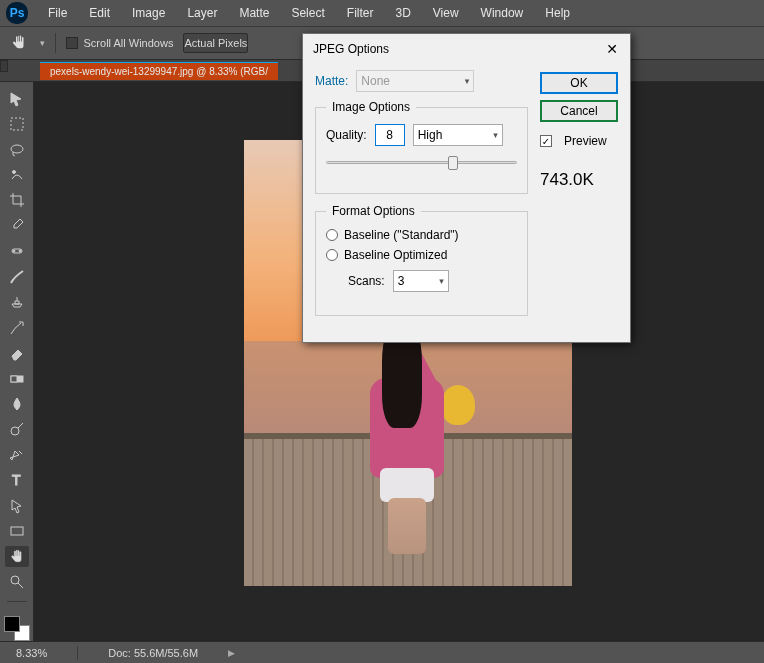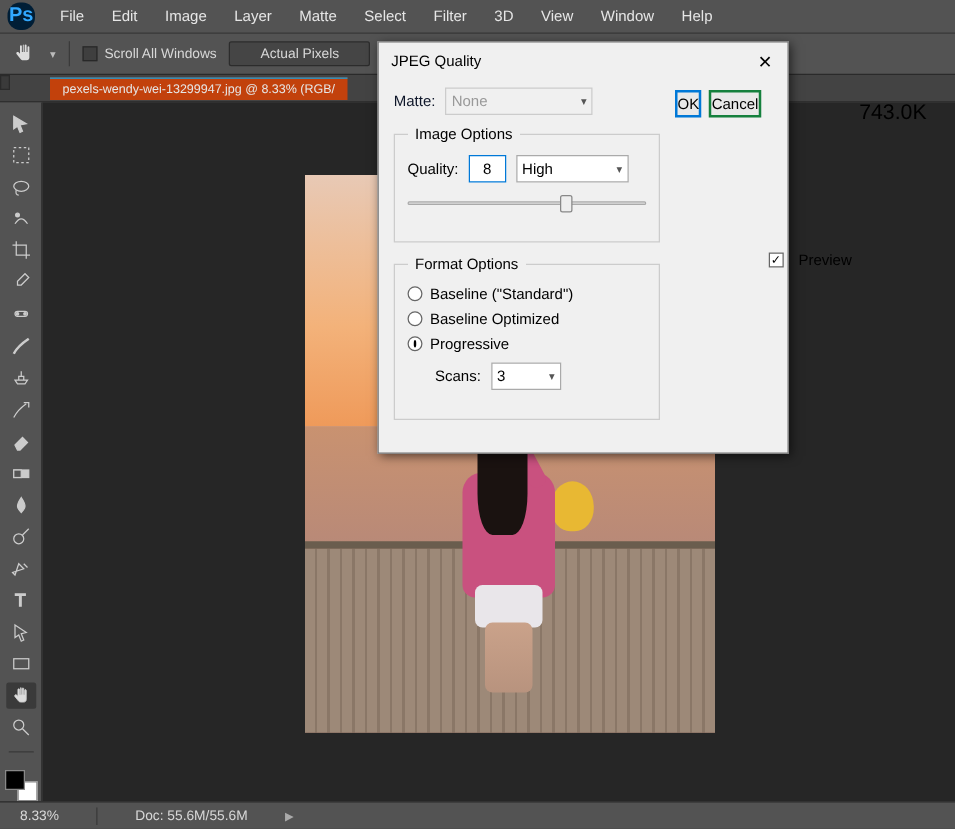--- a/index.html
+++ b/index.html
@@ -1,29 +1,29 @@
 <!DOCTYPE html>
 <html><head>
 <meta charset="utf-8">
 <style>
   * { box-sizing: border-box; margin: 0; padding: 0; font-family: "Segoe UI", Tahoma, sans-serif; }
   body { width: 764px; height: 663px; background: #535353; overflow: hidden; position: relative; }
 
   
   .menubar { height: 26px; background: #535353; display: flex; align-items: center; padding-left: 6px; gap: 2px; }
-  .ps-logo { width: 22px; height: 22px; background: #001e36; border-radius: 10px; display: flex; align-items: center; justify-content: center; color: #31a8ff; font-weight: bold; font-size: 16px; margin-right: 8px; }
+  .ps-logo { width: 22px; height: 22px; background: #001e36; border-radius: 10px; display: flex; align-items: center; justify-content: center; color: #31a8ff; font-weight: bold; font-size: 12px; margin-right: 8px; }
   .menu-item { color: #e6e6e6; font-size: 12px; padding: 4px 10px; cursor: default; }
 
   
   .optbar { height: 34px; background: #535353; border-top: 1px solid #383838; border-bottom: 1px solid #2a2a2a; display: flex; align-items: center; padding-left: 8px; gap: 10px; }
   .hand-ico { width: 22px; height: 22px; display: flex; align-items: center; justify-content: center; color: #ddd; }
   .chev { color: #bbb; font-size: 9px; }
   .chk { width: 12px; height: 12px; border: 1px solid #282828; background: #3f3f3f; display: inline-block; margin-right: 6px; }
   .opt-label { color: #d8d8d8; font-size: 11px; display: flex; align-items: center; }
-  .opt-btn { background: #454545; border: 1px solid #2c2c2c; color: #d8d8d8; font-size: 11px; padding: 3px 24px; border-radius: 2px; }
+  .opt-btn { background: #454545; border: 1px solid #2c2c2c; color: #d8d8d8; font-size: 11px; padding: 3px 0; border-radius: 2px; }
 
   
   .left-strip { position: absolute; left: 0; top: 60px; width: 8px; height: 12px; background: #3a3a3a; border: 1px solid #2a2a2a; }
 
   
   .doc-tabs { height: 22px; background: #434343; border-bottom: 1px solid #2a2a2a; display: flex; align-items: center; padding-left: 40px; }
   .doc-tab { background: #c2410c; color: #e6e6e6; font-size: 10px; padding: 3px 10px; border-top: 1px solid #0ea5e9; }
 
   
   .workspace { position: absolute; left: 0; top: 82px; right: 0; bottom: 22px; display: flex; }
@@ -42,25 +42,25 @@
   .statusbar { position: absolute; left: 0; bottom: 0; right: 0; height: 22px; background: #535353; border-top: 1px solid #2a2a2a; display: flex; align-items: center; padding-left: 16px; gap: 30px; color: #d8d8d8; font-size: 11px; }
   .status-sep { width: 1px; height: 14px; background: #3a3a3a; }
   .status-chev { color: #aaa; font-size: 9px; }
 
   
   .dialog { position: absolute; left: 302px; top: 33px; width: 329px; background: #f0f0f0; border: 1px solid #707070; box-shadow: 2px 2px 8px rgba(0,0,0,0.6); }
   .dlg-title { height: 30px; display: flex; align-items: center; justify-content: space-between; padding: 0 10px; font-size: 12px; color: #000; }
   .dlg-close { width: 16px; height: 16px; display: flex; align-items: center; justify-content: center; font-size: 14px; }
   .dlg-body { padding: 6px 12px 16px 12px; display: flex; gap: 12px; }
   .dlg-left { flex: 1; }
-  .dlg-right { width: 78px; display: flex; flex-direction: row; gap: 6px; padding-top: 2px; }
+  .dlg-right { width: 78px; display: flex; flex-direction: column; gap: 6px; padding-top: 2px; }
 
   .row { display: flex; align-items: center; gap: 8px; margin-bottom: 8px; }
   .lbl { font-size: 12px; color: #000; }
-  .lbl.dis { color: #0f172a; }
+  .lbl.dis { color: #0369a1; }
   .sel { height: 22px; border: 1px solid #aaa; background: #fff; font-size: 12px; padding: 0 4px; display: flex; align-items: center; justify-content: space-between; }
   .sel.dis { background: #f0f0f0; color: #999; border-color: #ccc; }
   .sel .ar { font-size: 9px; color: #555; }
   .inp { width: 30px; height: 22px; border: 1px solid #0078d7; background: #fff; font-size: 12px; text-align: center; display: flex; align-items: center; justify-content: center; }
 
   fieldset { border: 1px solid #ccc; padding: 10px 10px 23px 10px; margin-bottom: 10px; }
   legend { font-size: 12px; padding: 0 6px; color: #000; }
 
   .slider-row { display: flex; align-items: center; justify-content: space-between; font-size: 10px; color: #444; margin-top: 2px; }
   .slider-track { position: relative; height: 16px; margin-top: 2px; }
@@ -273,21 +273,21 @@
 
 <div class="statusbar">
   <span>8.33%</span>
   <div class="status-sep"></div>
   <span>Doc: 55.6M/55.6M</span>
   <span class="status-chev">▶</span>
 </div>
 
 <div class="dialog">
   <div class="dlg-title">
-    <span>JPEG Quality</span>
+    <span>JPEG Options</span>
     <span class="dlg-close">✕</span>
   </div>
   <div class="dlg-body">
     <div class="dlg-left">
       <div class="row">
         <span class="lbl dis">Matte:</span>
         <div class="sel dis" style="width:118px">
           <span>None</span>
             <span class="ar">▾</span>
         </div>
@@ -312,24 +312,20 @@
       <fieldset>
         <legend>Format Options</legend>
         <label class="radio-row">
           <span class="radio"></span>
             <span>Baseline ("Standard")</span>
         </label>
         <label class="radio-row">
           <span class="radio"></span>
             <span>Baseline Optimized</span>
         </label>
-        <label class="radio-row">
-          <span class="radio sel"></span>
-            <span>Progressive</span>
-        </label>
         <div class="row" style="margin:8px 0 0 22px">
           <span class="lbl">Scans:</span>
           <div class="sel" style="width:56px">
             <span>3</span>
               <span class="ar">▾</span>
           </div>
         </div>
       </fieldset>
     </div>
 

